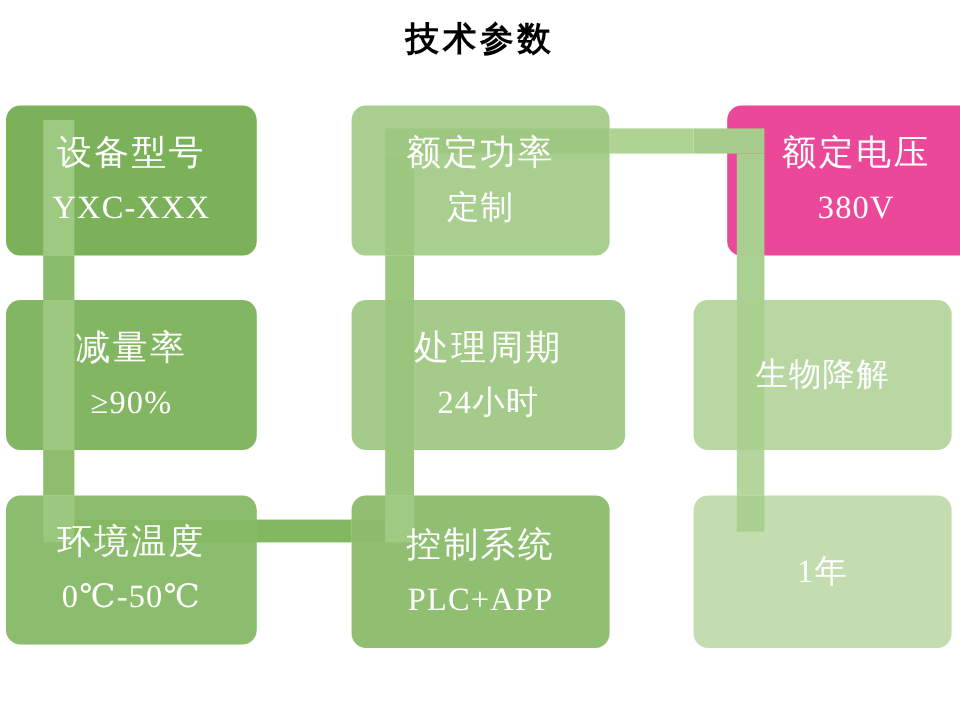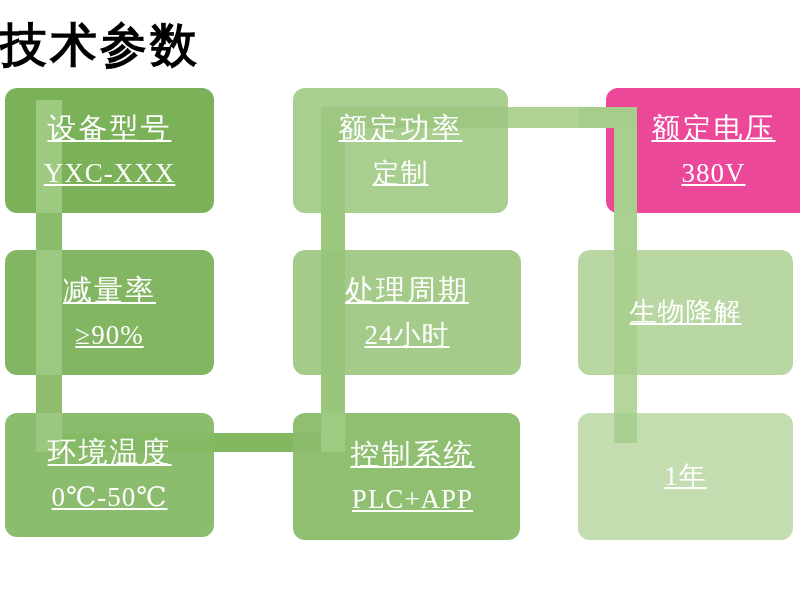--- a/index.html
+++ b/index.html
@@ -14,22 +14,22 @@
     height: 600px;
     background: #ffffff;
     overflow: hidden;
   }
   .slide-title {
     position: absolute;
     left: 0;
     top: 14px;
     width: 100%;
     margin: 0;
-    text-align: left;
-    font-size: 47px;
+    text-align: center;
+    font-size: 28px;
     font-weight: 600;
     letter-spacing: 3px;
     color: #000000;
     font-family: "Liberation Sans", "DejaVu Sans", sans-serif;
   }
   .card {
     position: absolute;
     border-radius: 12px;
     display: flex;
     flex-direction: column;
@@ -38,21 +38,20 @@
     gap: 14px;
   }
   .card-label, .card-value {
     position: relative;
     z-index: 5;
     color: #ffffff;
     font-family: "Liberation Serif", "DejaVu Serif", serif;
     text-align: center;
     line-height: 1.1;
     white-space: nowrap;
-    text-decoration: underline;
   }
   .card-label { font-size: 29px; letter-spacing: 2px; }
   .card-value { font-size: 27px; letter-spacing: 1px; }
   .seg {
     position: absolute;
   }
 </style>
 </head>
 <body>
 
@@ -87,21 +86,21 @@
 
   <div class="card" style="left: 578px; top: 250px; width: 215px; height: 125px; background-color: rgb(184, 215, 163);">
     <span class="card-value">生物降解</span>
   </div>
 
   <div class="card" style="left: 5px; top: 413px; width: 209px; height: 124px; background-color: rgb(140, 188, 109);">
     <span class="card-label">环境温度</span>
     <span class="card-value">0℃-50℃</span>
   </div>
 
-  <div class="card" style="left: 293px; top: 413px; width: 215px; height: 127px; background-color: rgb(144, 191, 114); padding-left: 12px;">
+  <div class="card" style="left: 293px; top: 413px; width: 215px; height: 127px; background-color: rgb(144, 191, 114);">
     <span class="card-label">控制系统</span>
     <span class="card-value">PLC+APP</span>
   </div>
 
   <div class="card" style="left: 578px; top: 413px; width: 215px; height: 127px; background-color: rgb(195, 221, 177);">
     <span class="card-value">1年</span>
   </div>
 
   <div class="seg" style="left: 36px; top: 100px; width: 26px; height: 113px; background-color: rgb(158, 201, 129);"></div>
   <div class="seg" style="left: 36px; top: 213px; width: 26px; height: 37px; background-color: rgb(139, 188, 107);"></div>

